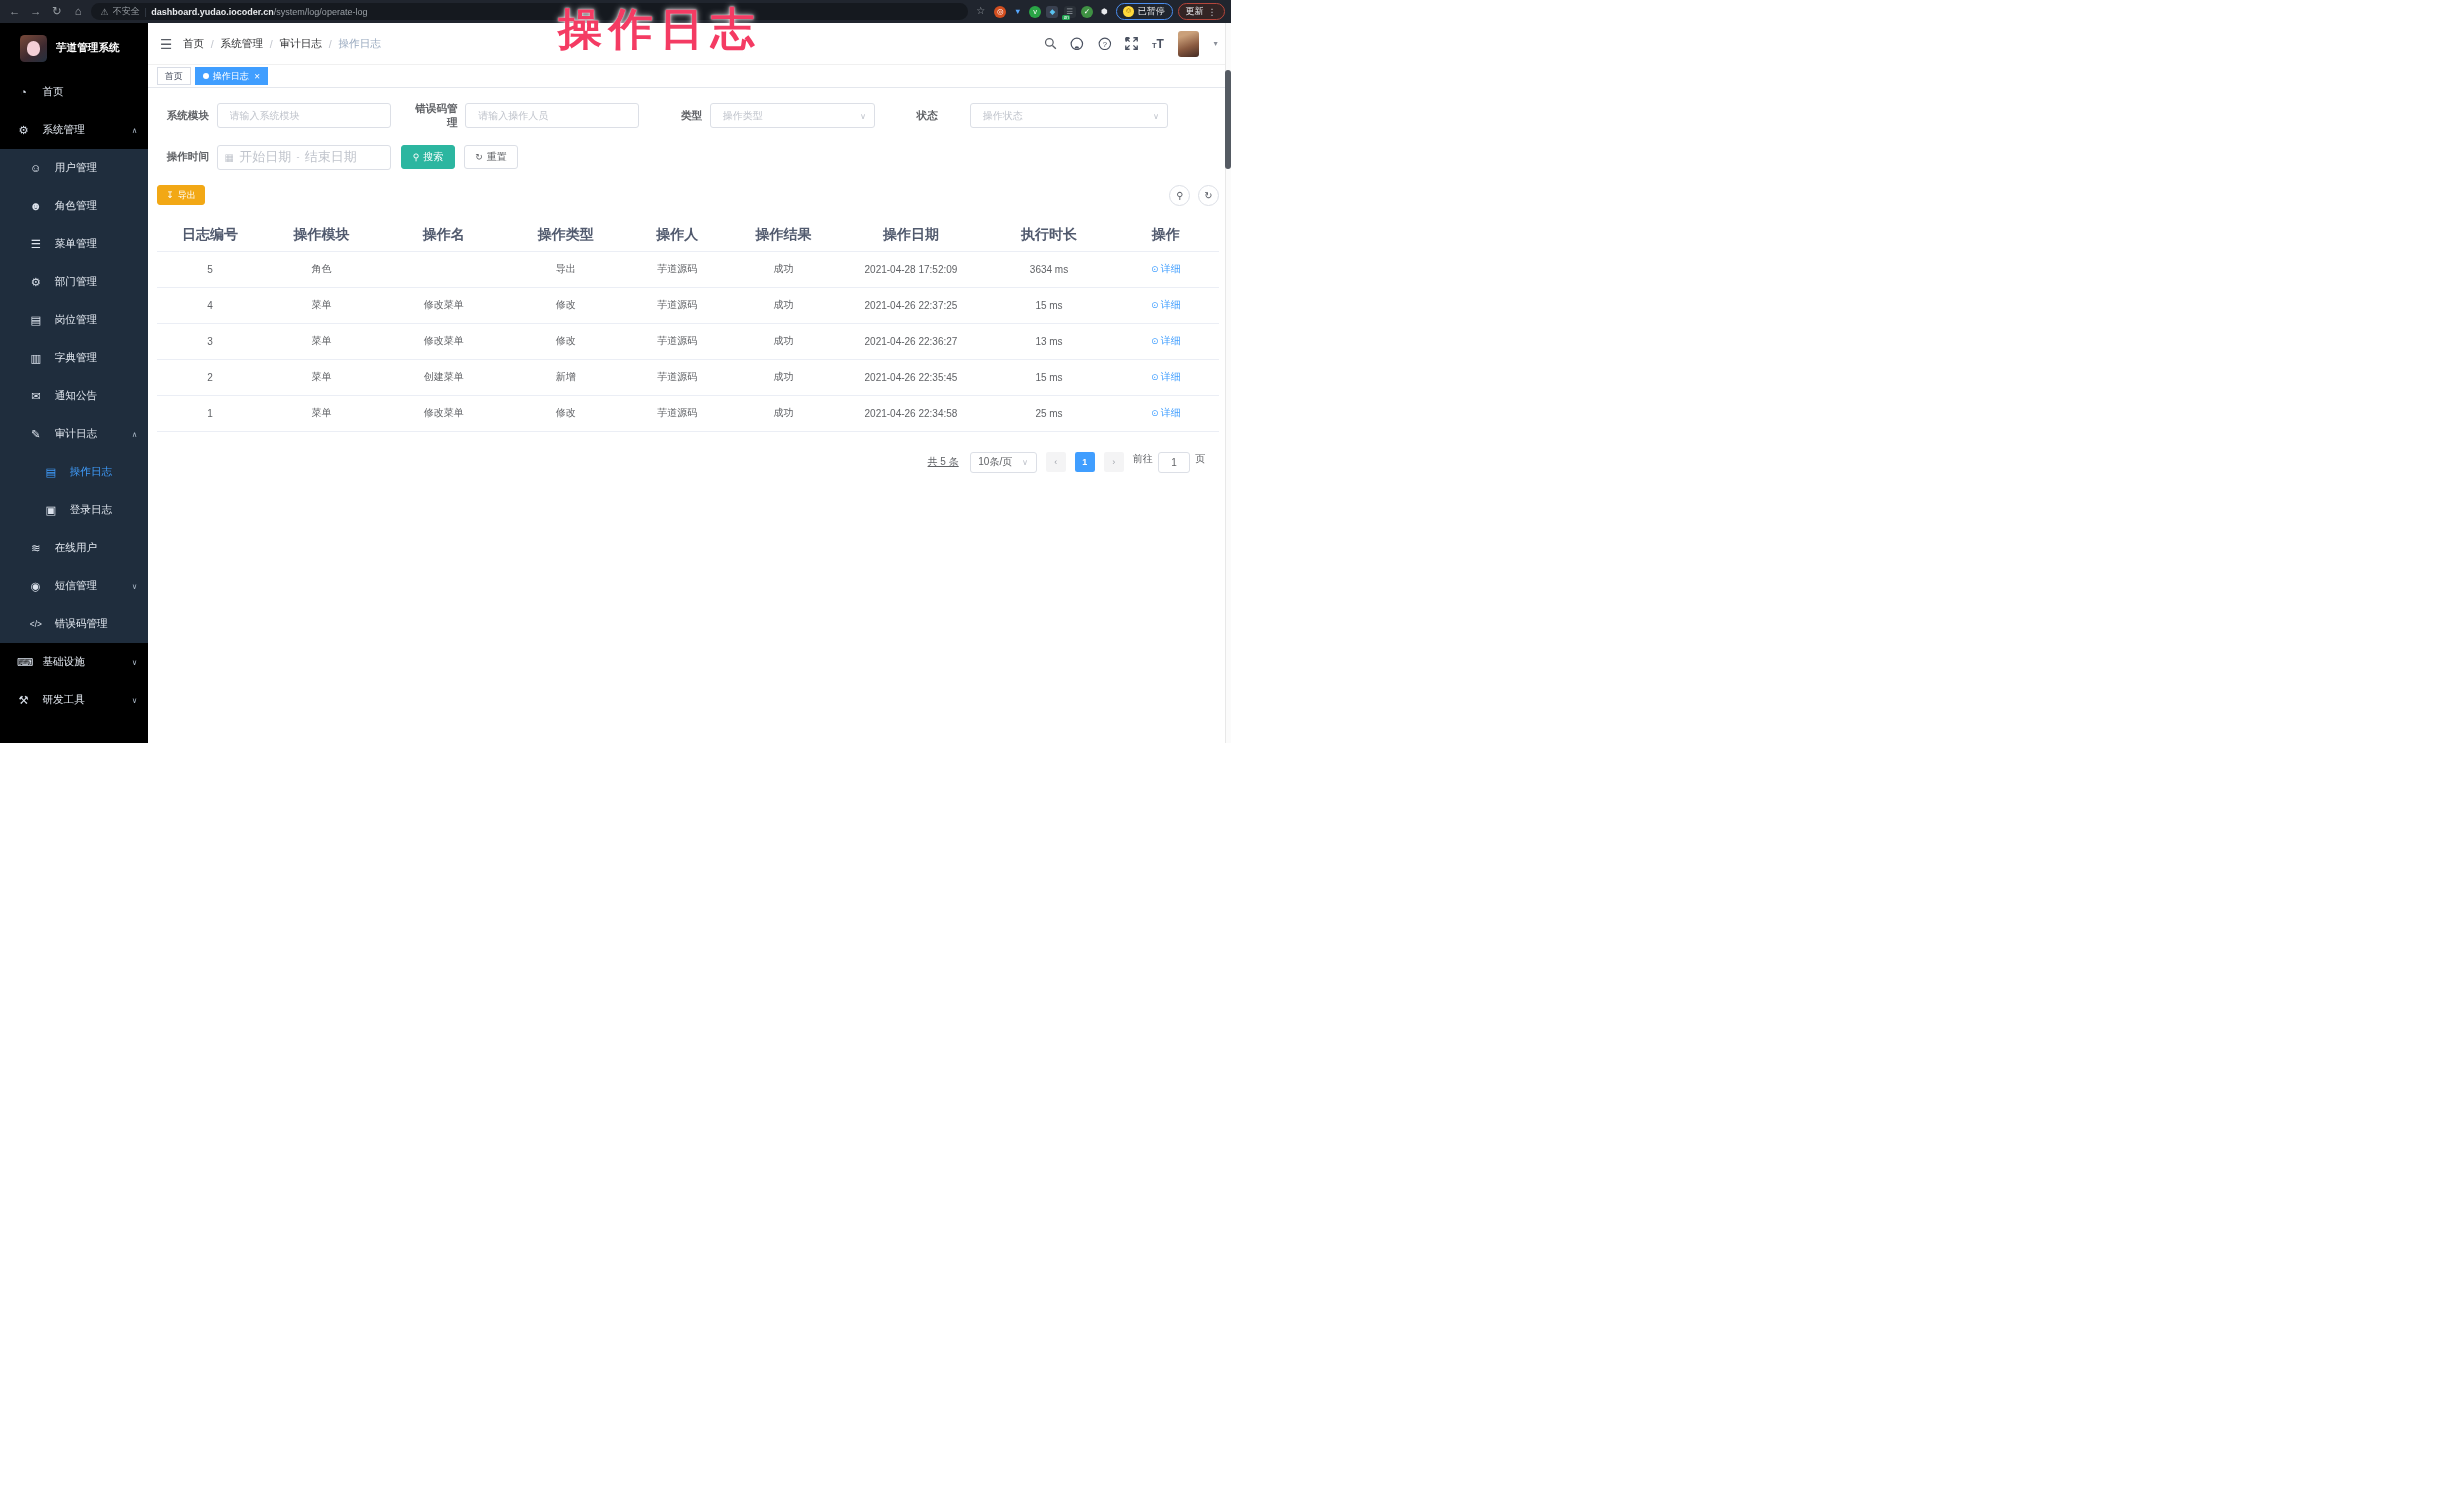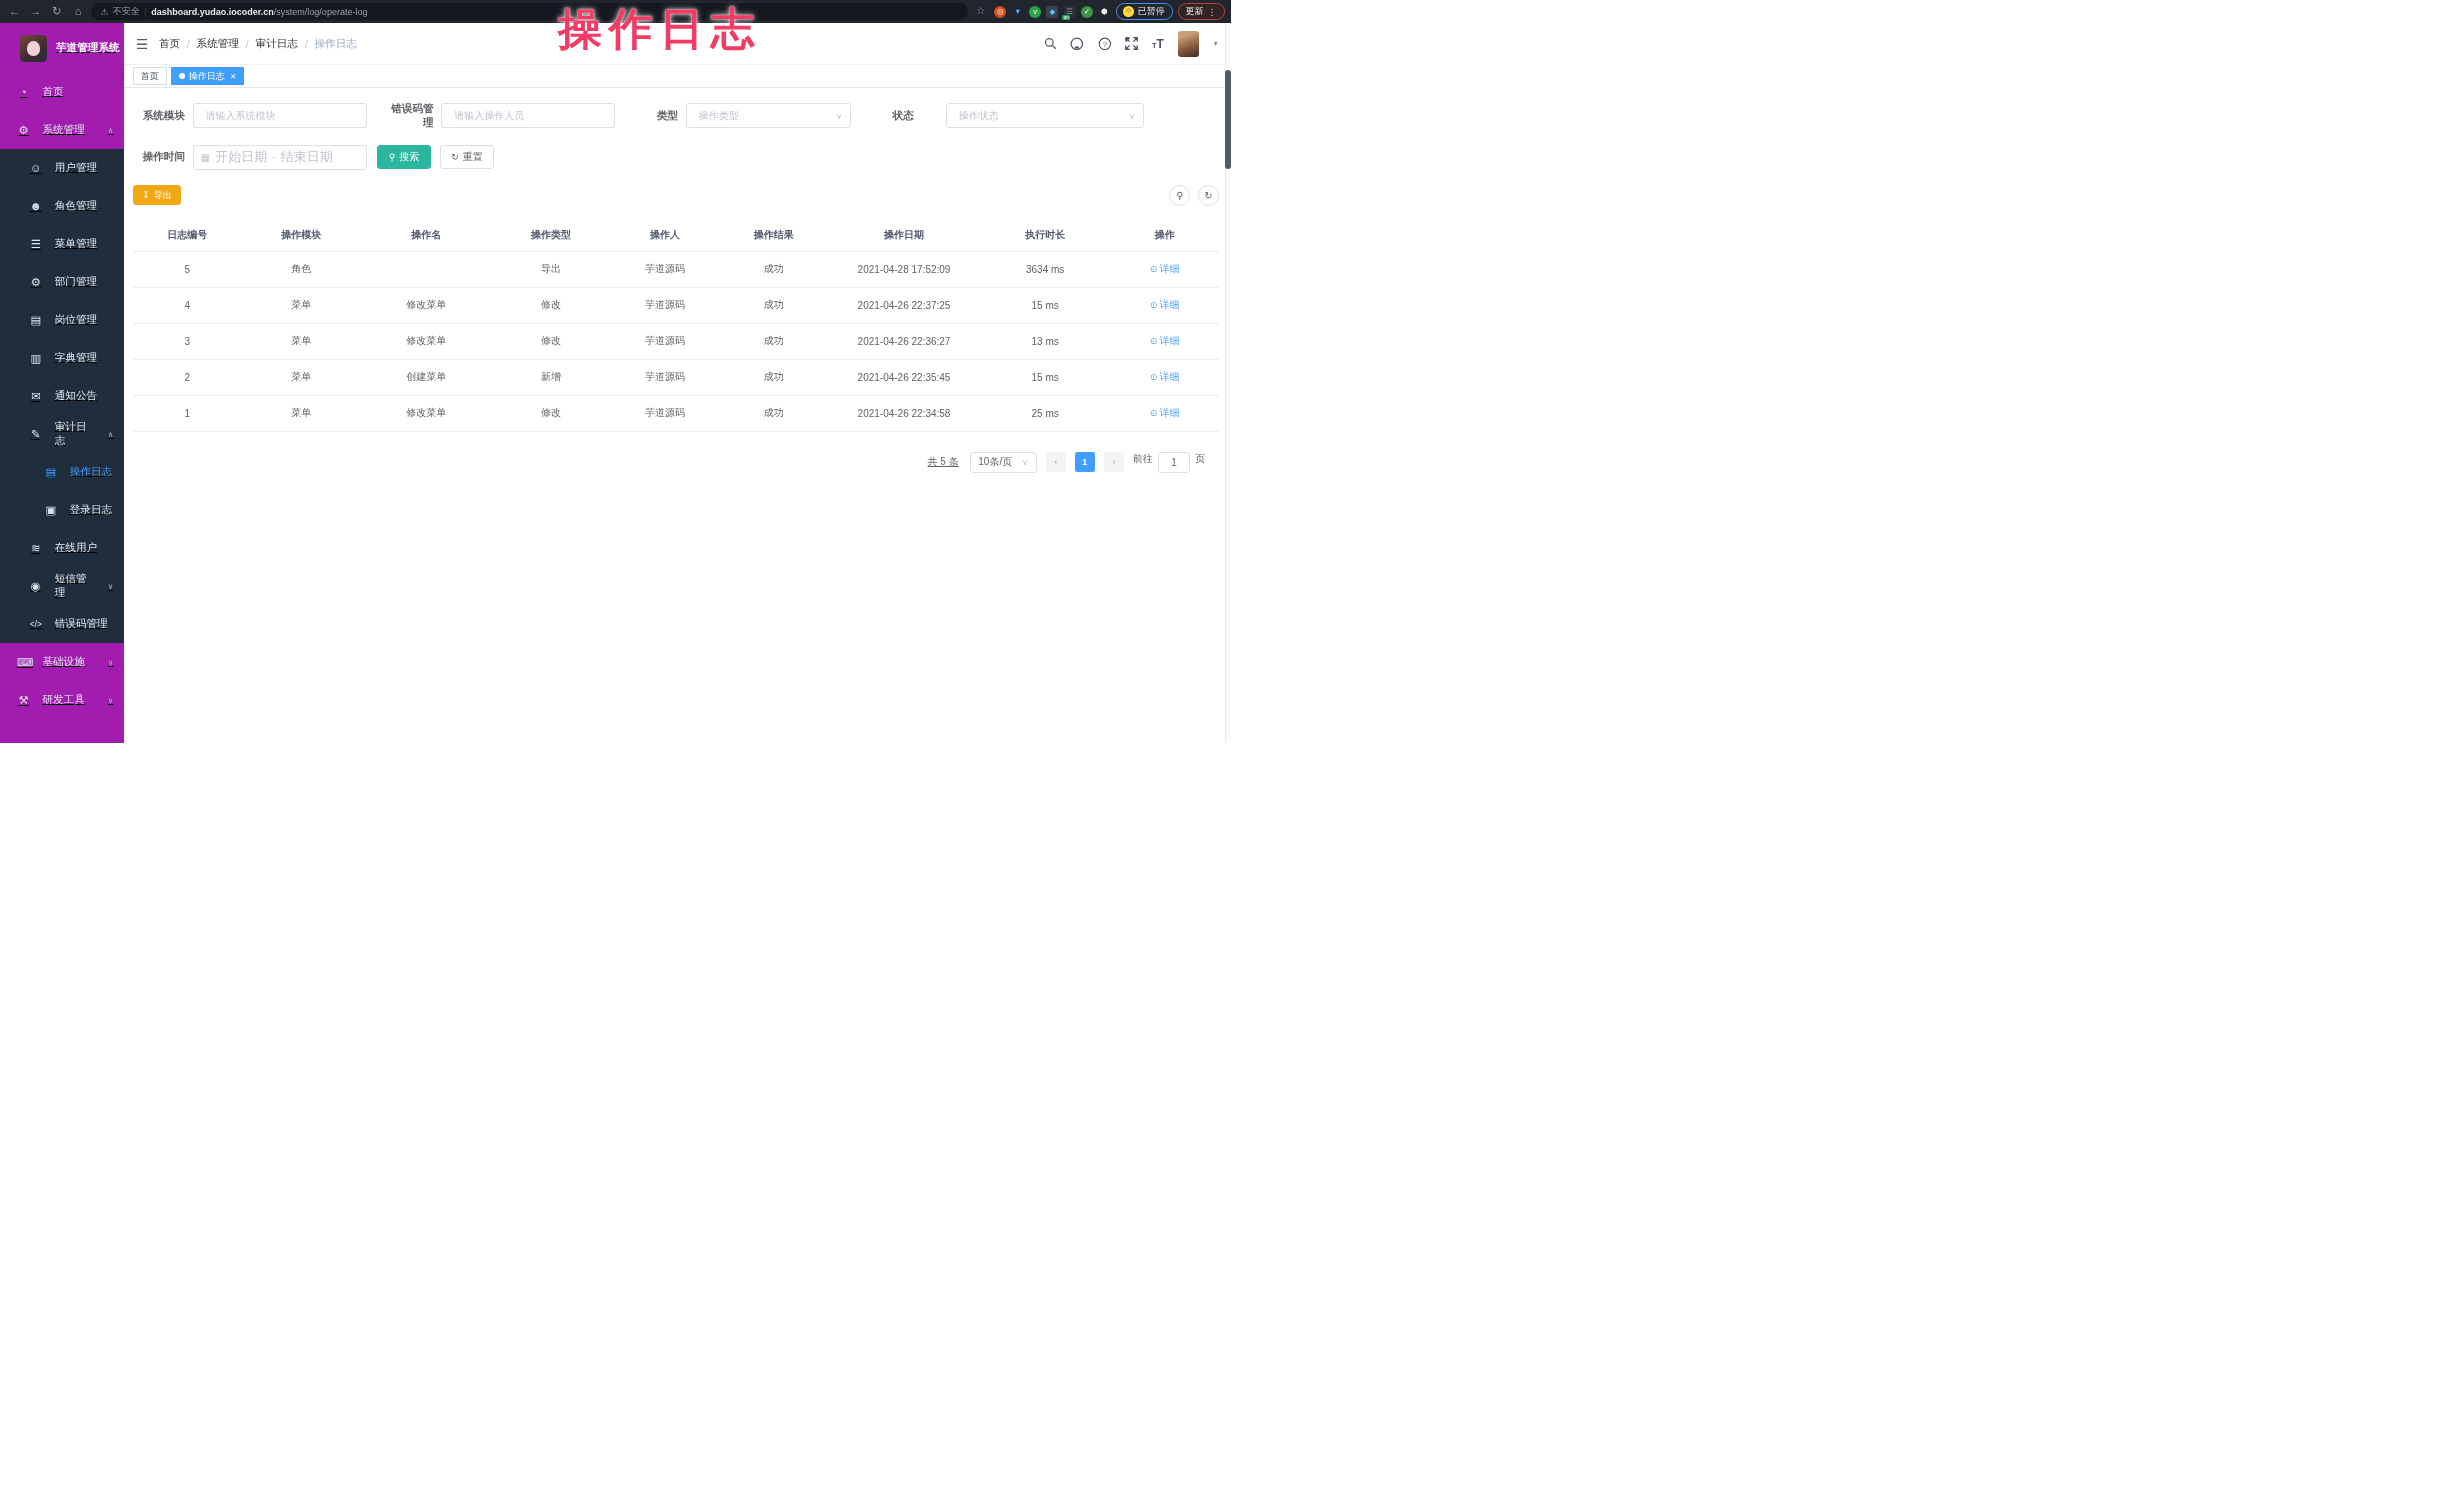--- a/index.html
+++ b/index.html
@@ -29,21 +29,21 @@
   .pill.paused { border:1.5px solid #4b8ef0; }
   .pill.update { border:1.5px solid #b5463c; background:#332424; }
   .emoji-face { width:10.6px; height:10.6px; border-radius:50%; background:#ffd93b; color:#7a4b00; font-size:7.6px;
     line-height:10.6px; text-align:center; }
   .dots { color:#c7cbd1; letter-spacing:0.8px; }
 
   
   .app { position:absolute; top:23px; left:0; right:0; bottom:0; display:flex; }
 
   
-  .sidebar { width:124px; background:#a21caf; flex:0 0 auto; overflow:hidden;text-decoration:underline; }
+  .sidebar { width:148px; background:#000000; flex:0 0 auto; overflow:hidden; }
   .logo-row { height:50px; display:flex; align-items:center; padding:0 0 0 20px; gap:9px; }
   .logo-img { width:27px; height:27px; border-radius:4.6px; background:linear-gradient(145deg,#7a4a3a,#3d2a30 60%,#23303f);
     position:relative; overflow:hidden; }
   .logo-img:after { content:""; position:absolute; left:6.8px; top:6px; width:13.7px; height:15px; border-radius:50% 50% 45% 45%;
     background:#f3cfd6; }
   .logo-title { color:#fff; font-weight:bold; font-size:10.6px; }
   .s-item { height:38px; display:flex; align-items:center; gap:12px; padding:0 10.6px 0 16.7px; color:#e2e8f0;
     font-size:10.6px; cursor:pointer; position:relative; }
   .s-item .s-ico { width:13.7px; text-align:center; font-size:11.4px; color:#dbe2ec; flex:0 0 auto; }
   .s-item .chev { margin-left:auto; font-size:7.6px; color:#aab7c6; }
@@ -103,21 +103,21 @@
   .btn-export { background:#f2a815; border-color:#f2a815; color:#fff; height:20.5px; font-size:9px; padding:0 8.3px; }
   .ico-sm { font-size:9px; }
 
   .toolbar-row { display:flex; align-items:center; margin:3px 0 13.7px 0; }
   .round-btns { margin-left:auto; display:flex; gap:7.6px; }
   .rbtn { width:21px; height:21px; border-radius:50%; border:0.8px solid #dcdfe6; background:#fff; color:#5a5e66;
     font-size:10px; display:flex; align-items:center; justify-content:center; cursor:pointer; }
 
   
   table { width:100%; border-collapse:collapse; table-layout:fixed; }
-  th { font-size:10px; color:#515a6e; font-weight:bold; height:32px; text-align:center;
+  th { font-size:14px; color:#515a6e; font-weight:bold; height:32px; text-align:center;
     border-bottom:0.8px solid #ebeef5; }
   td { font-size:10px; color:#606266; height:36px; text-align:center; border-bottom:0.8px solid #ebeef5;
     white-space:nowrap; overflow:hidden; }
   .link { color:#409eff; cursor:pointer; display:inline-flex; align-items:center; gap:2.3px; }
   .eye { font-size:9px; }
 
   
   .pag { display:flex; align-items:center; justify-content:flex-end; gap:9px; margin-top:20px;
     font-size:10px; color:#606266; padding-right:13.7px; }
   .pag .total { margin-right:2px;text-decoration:underline; }

